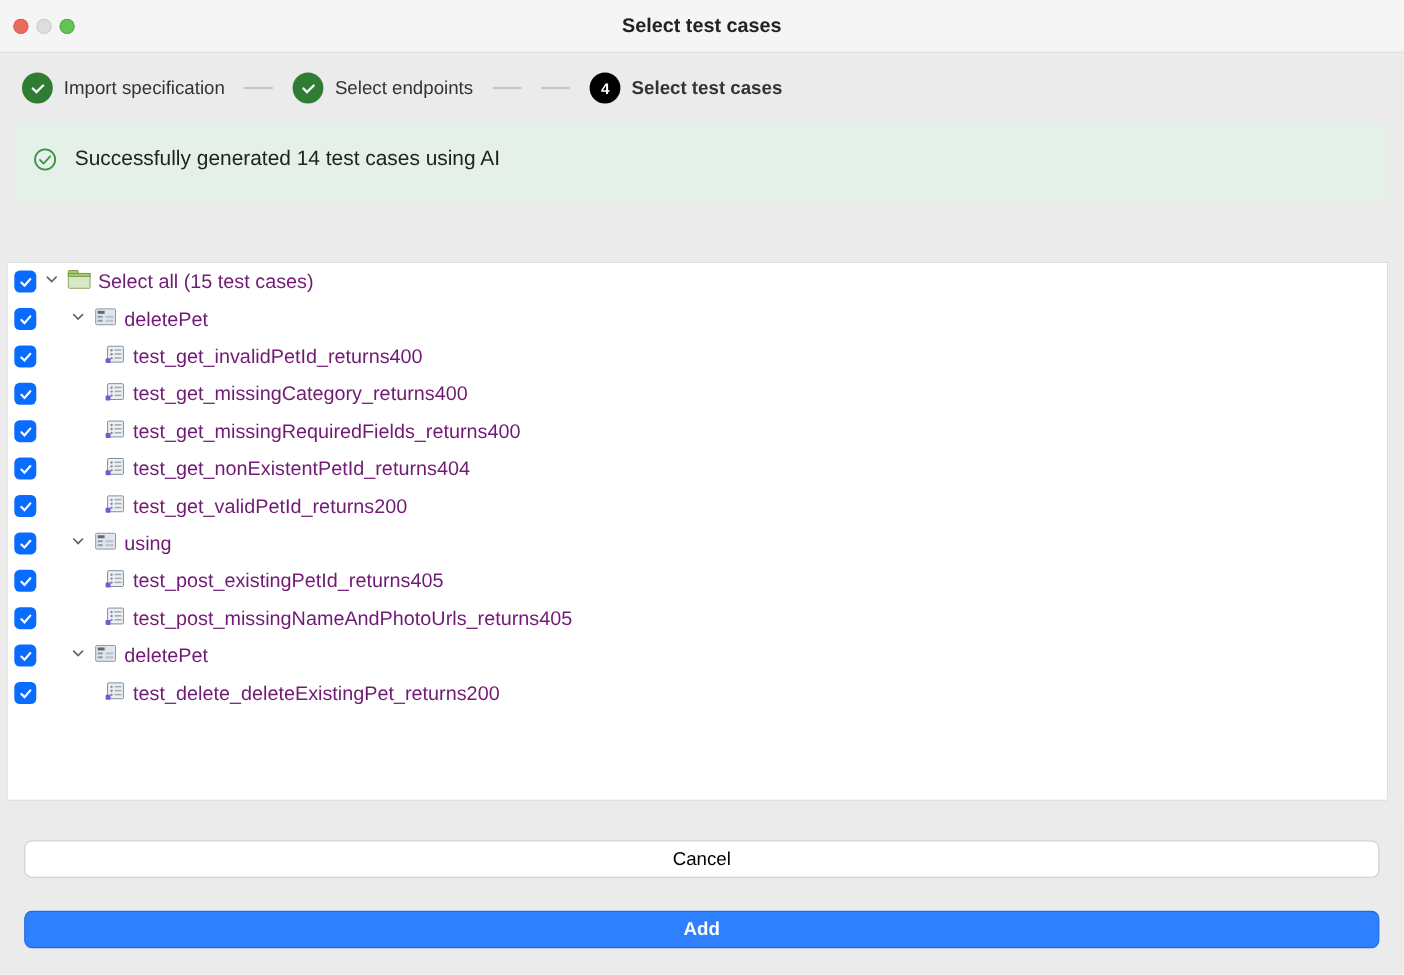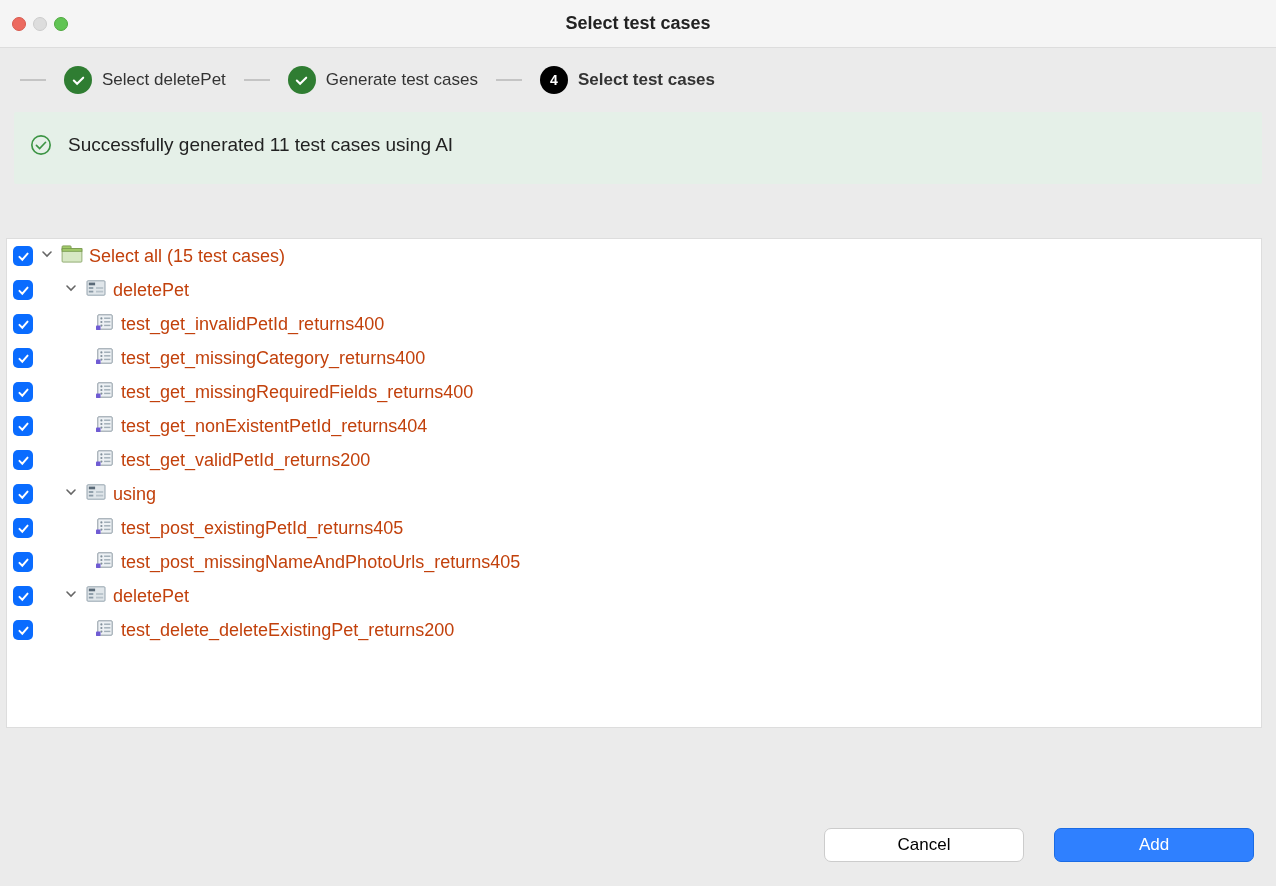--- a/index.html
+++ b/index.html
@@ -102,21 +102,21 @@
     .tree-wrap {
       margin: 40px 14px 0 6px;
       background: #fff;
       border: 1px solid #ddd;
       height: 490px;
       overflow: hidden;
       position: relative;
     }
     .tree {
       font-size: 18px;
-      color: #c2410c;
+      color: #701a75;
     }
     .row {
       display: flex;
       align-items: center;
       height: 34px;
       gap: 6px;
       padding-left: 6px;
     }
     .chk {
       width: 20px;
@@ -158,80 +158,82 @@
     }
     .d1 { margin-left: 24px; }
     .d2 { margin-left: 56px; }
     .footer {
       margin-top: auto;
       background: #ebebeb;
       padding: 20px 22px 24px 22px;
       display: flex;
       justify-content: flex-end;
       gap: 30px;
+      flex-direction: column;
     }
     .btn {
       min-width: 200px;
       height: 34px;
       border-radius: 7px;
       font-size: 17px;
       cursor: pointer;
       border: 1px solid #ccc;
       background: #fff;
     }
     .btn-primary {
       background: #2f80ff;
       border: 1px solid #1a6be4;
       color: #fff;
+      font-weight: bold;
     }
   </style>
 </head>
 <body>
 
 <div class="titlebar">
   <div class="traffic-lights">
     <div class="tl tl-red"></div>
     <div class="tl tl-yellow"></div>
     <div class="tl tl-green"></div>
   </div>
   <div class="title-text">Select test cases</div>
 </div>
 
 <div class="steps">
-  <div class="step-sep"></div>
   <div class="step">
     <div class="step-badge done">
       <svg width="15" height="15" viewBox="0 0 16 16">
           <path d="M3 8 L6.5 11.5 L13 5" stroke="#fff" stroke-width="2.2" fill="none" stroke-linecap="round"></path>
         </svg>
     </div>
-    <span class="step-label">Select deletePet</span>
+    <span class="step-label">Import specification</span>
   </div>
   <div class="step-sep"></div>
   <div class="step">
     <div class="step-badge done">
       <svg width="15" height="15" viewBox="0 0 16 16">
           <path d="M3 8 L6.5 11.5 L13 5" stroke="#fff" stroke-width="2.2" fill="none" stroke-linecap="round"></path>
         </svg>
     </div>
-    <span class="step-label">Generate test cases</span>
+    <span class="step-label">Select endpoints</span>
   </div>
+  <div class="step-sep"></div>
   <div class="step-sep"></div>
   <div class="step current">
     <div class="step-badge active">4</div>
     <span class="step-label">Select test cases</span>
   </div>
 </div>
 
 <div class="banner">
   <svg class="banner-icon" viewBox="0 0 24 24">
     <circle cx="12" cy="12" r="10" stroke="currentColor" stroke-width="1.8" fill="none"></circle>
     <path d="M7 12.5 L10.5 16 L17 9" stroke="currentColor" stroke-width="1.8" fill="none" stroke-linecap="round"></path>
   </svg>
-  <span class="banner-text">Successfully generated 11 test cases using AI</span>
+  <span class="banner-text">Successfully generated 14 test cases using AI</span>
 </div>
 
 <div class="tree-wrap">
   <div class="tree" id="tree">
       <div class="row">
         <div class="chk">
           <svg width="13" height="13" viewBox="0 0 16 16">
             <path d="M3 8.5 L6.5 12 L13 4.5" stroke="#fff" stroke-width="2.4" fill="none" stroke-linecap="round"></path>
           </svg>
         </div>

